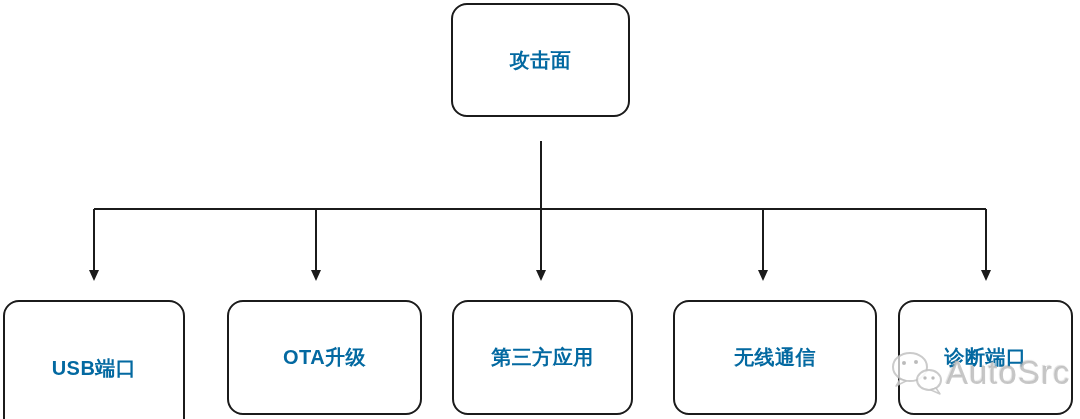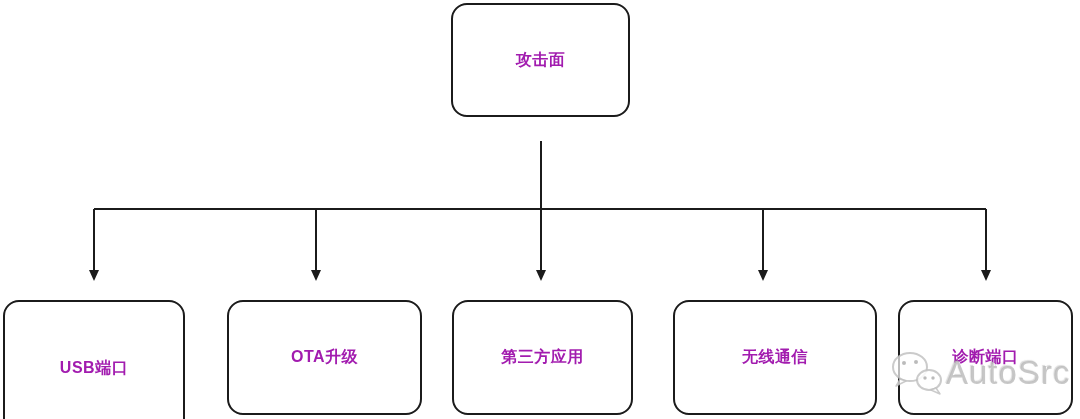--- a/index.html
+++ b/index.html
@@ -21,23 +21,23 @@
     position: absolute;
     box-sizing: border-box;
     background: #ffffff;
     border: 2px solid #1b1b1b;
     border-radius: 16px;
     display: flex;
     align-items: center;
     justify-content: center;
   }
   .node .label {
-    font-size: 16px;
+    font-size: 20px;
     font-weight: bold;
-    color: #a21caf;
+    color: #0369a1;
     letter-spacing: 0.5px;
     white-space: nowrap;
   }
   .node-root  { left: 451px; top: 3px;   width: 179px; height: 114px; }
   .node-c0    { left: 3px;   top: 300px; width: 182px; height: 137px; }
   .node-c1    { left: 227px; top: 300px; width: 195px; height: 115px; }
   .node-c2    { left: 452px; top: 300px; width: 181px; height: 115px; }
   .node-c3    { left: 673px; top: 300px; width: 204px; height: 115px; }
   .node-c4    { left: 898px; top: 300px; width: 175px; height: 115px; }
   .watermark {

